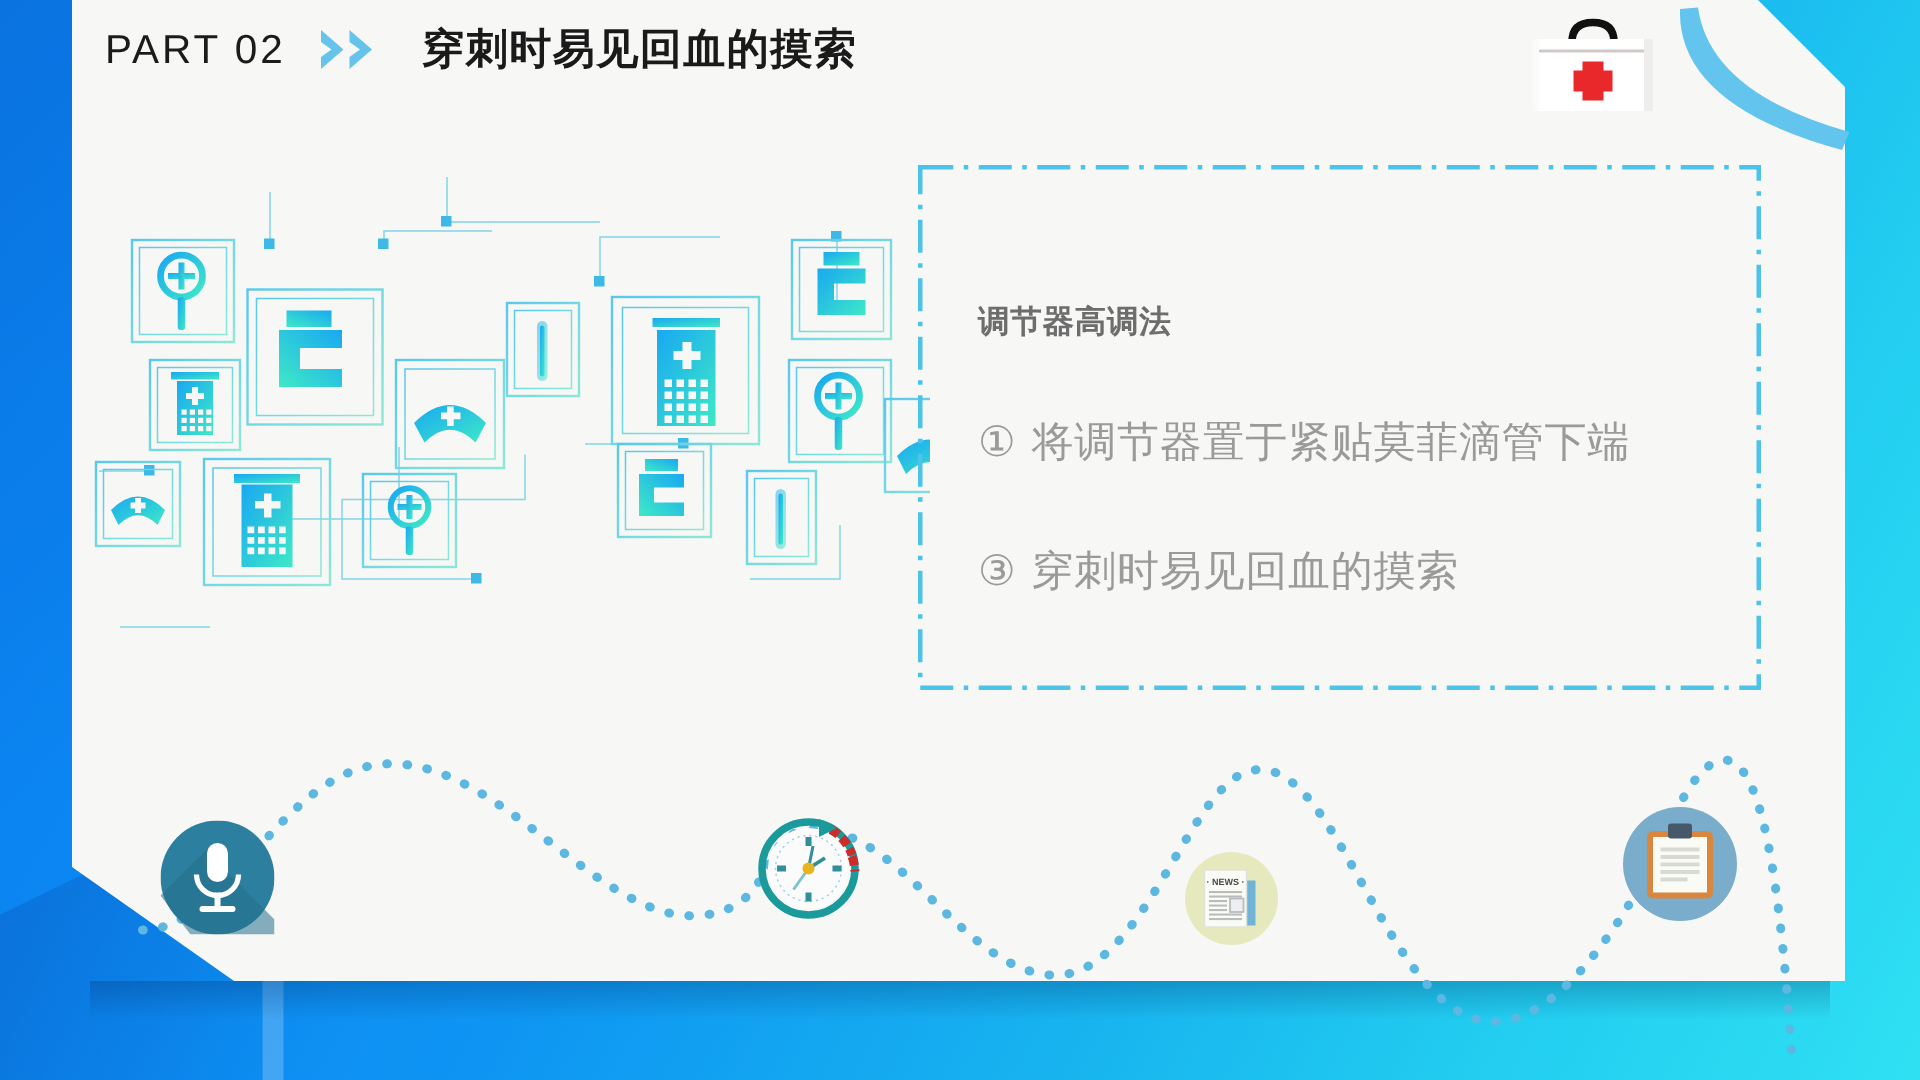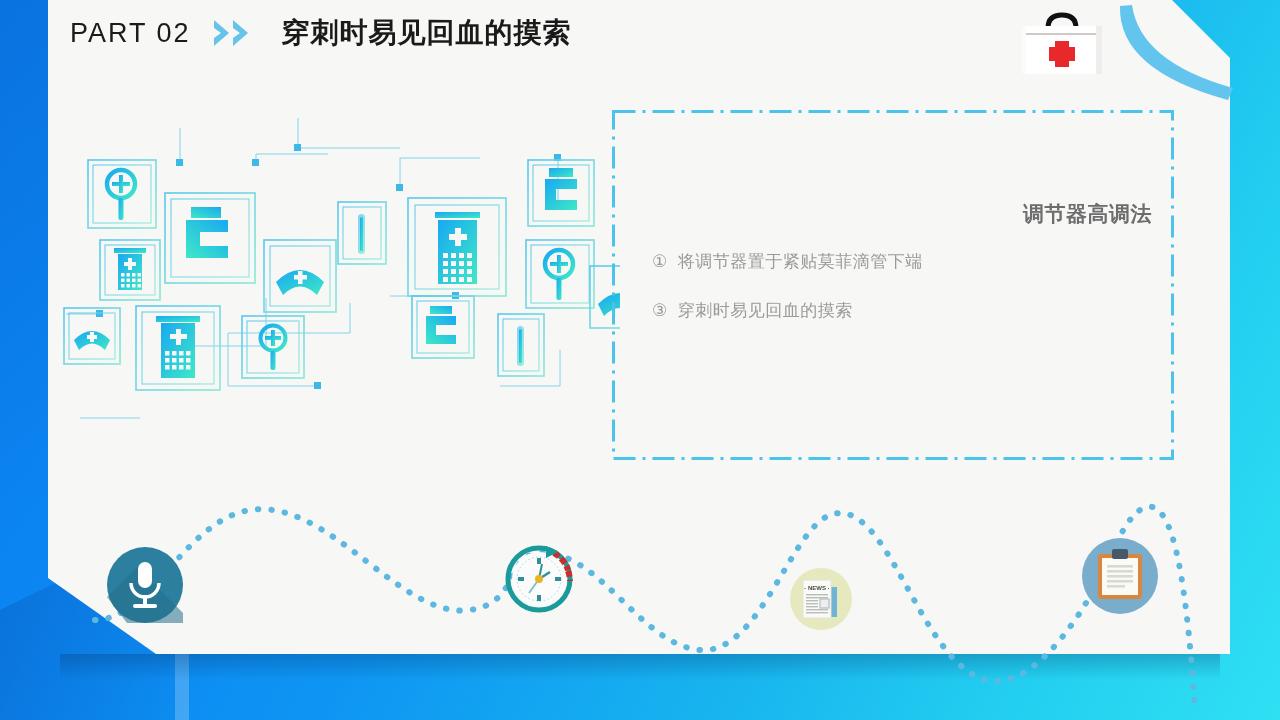--- a/index.html
+++ b/index.html
@@ -110,29 +110,29 @@
     position: absolute;
     left: 652px; top: 200px;
     width: 500px;
   }
   .content h2 {
     margin: 0 0 22px 0;
     font-size: 21px;
     font-weight: bold;
     color: #6d6d6d;
     letter-spacing: .5px;
-    text-align: right;
   }
   .content ul { list-style: none; margin: 0; padding: 0; }
   .content li {
-    font-size: 17px;
+    font-size: 28px;
     color: #9a9a9a;
     margin-bottom: 26px;
     letter-spacing: .5px;
     white-space: nowrap;
+    margin-top: 48px;
   }
   .content li .num { margin-right: 10px; }
 
   
   .cluster { position: absolute; left: 60px; top: 118px; width: 560px; height: 310px; }
 
   
   .path-svg { position: absolute; left: 0; top: 470px; width: 1280px; height: 250px; }
 
   .bicon { position: absolute; }

